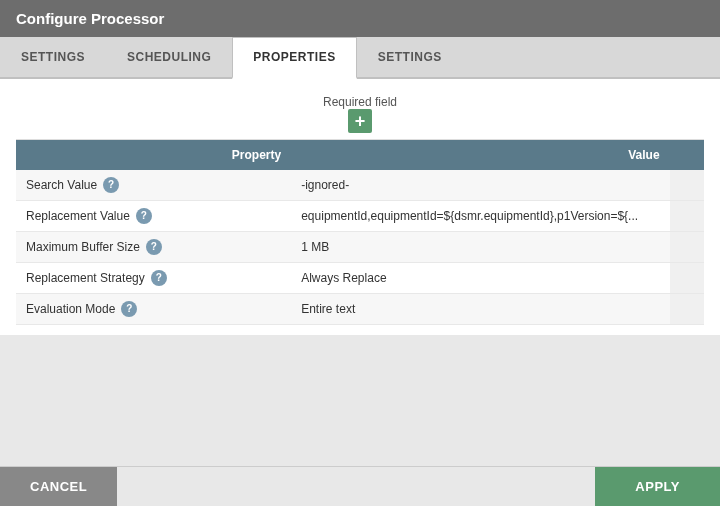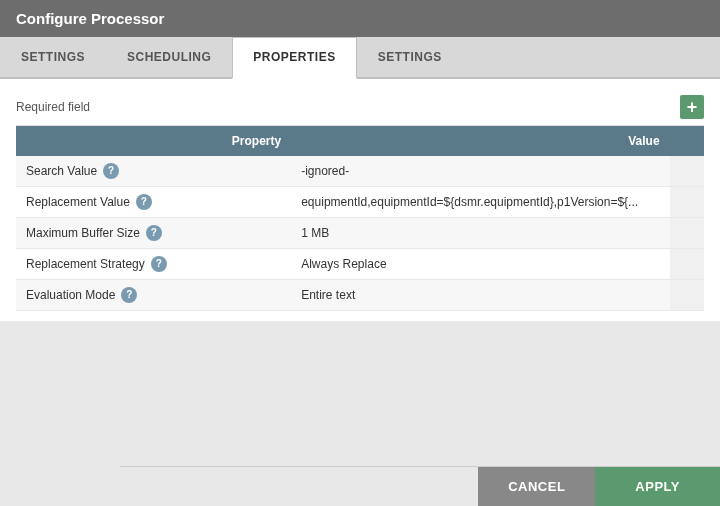--- a/index.html
+++ b/index.html
@@ -37,25 +37,26 @@
       margin-bottom: -2px;
     }
 
     .content-area {
       background: #fff;
       padding: 10px 16px;
     }
 
     .required-row {
       display: flex;
-      justify-content: space-between;
+      justify-content: center;
       align-items: center;
       padding: 6px 0;
       border-bottom: 1px solid #ddd;
       margin-bottom: 0;
+      flex-direction: column;
     }
 
     .required-label {
       color: #555;
       font-size: 12px;
     }
 
     .add-btn {
       width: 24px;
       height: 24px;
@@ -136,23 +137,23 @@
 
     .prop-name {
       display: flex;
       align-items: center;
     }
 
     .footer {
       position: fixed;
       bottom: 0;
       right: 0;
-      width: 600px;
-      display: flex;
-      justify-content: flex-end;
+      width: 720px;
+      display: flex;
+      justify-content: space-between;
       background: #e8e8e8;
       border-top: 1px solid #ccc;
       padding: 0;
     }
 
     .btn-cancel {
       background: #888;
       color: #fff;
       border: none;
       padding: 12px 30px;

